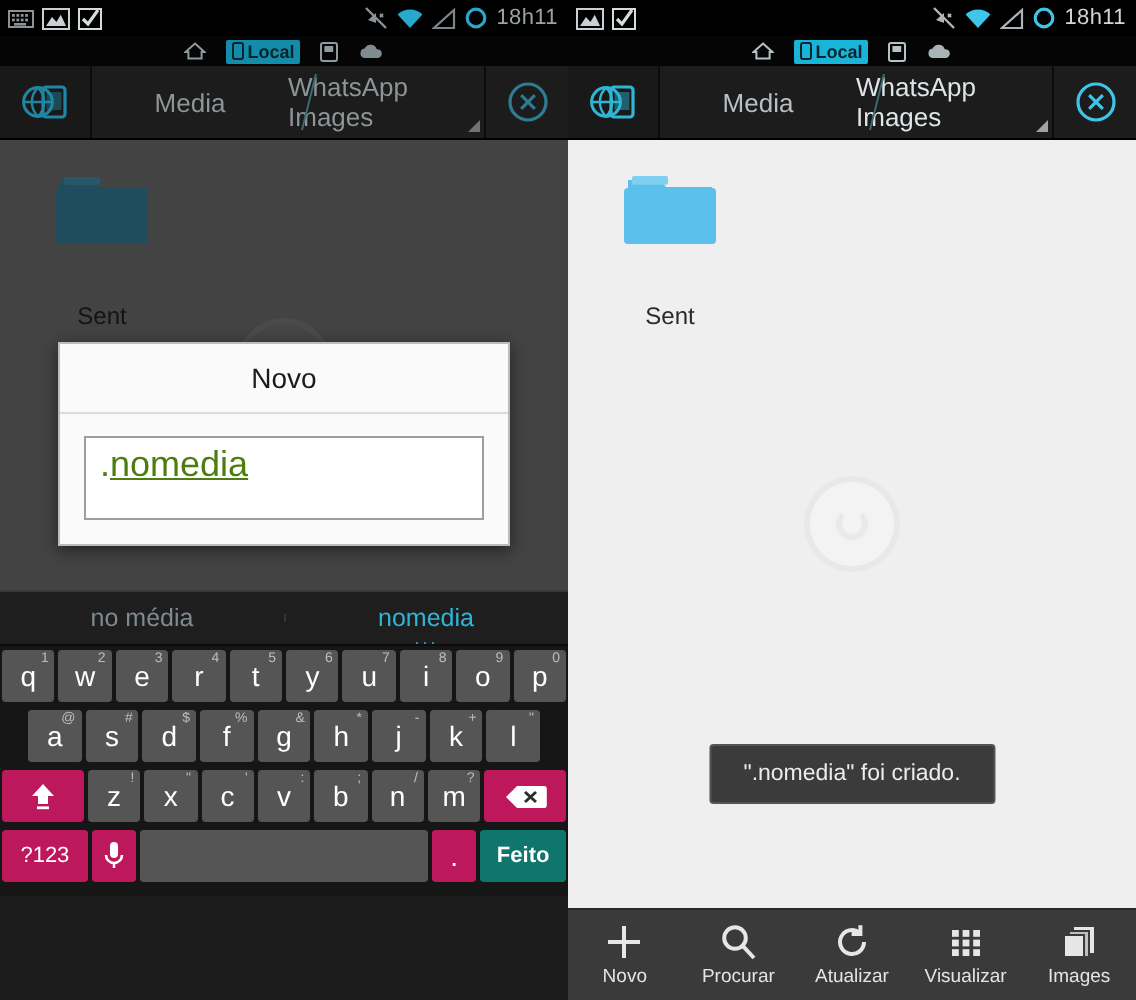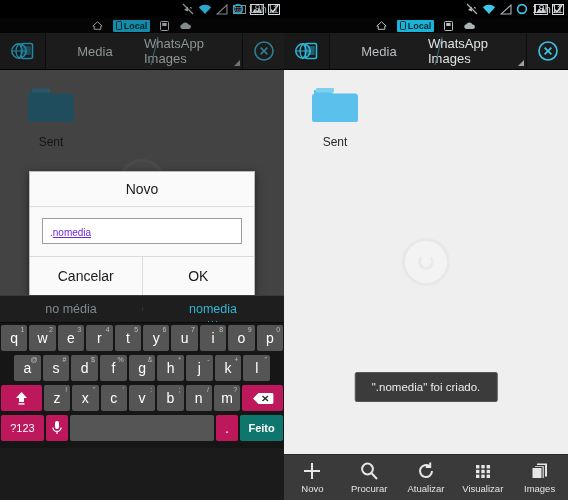--- a/index.html
+++ b/index.html
@@ -9,21 +9,21 @@
     font-family: "Liberation Sans", sans-serif;
     overflow: hidden;
   }
   .screens { display: flex; width: 568px; height: 500px; }
   .panel { width: 284px; height: 500px; position: relative; overflow: hidden; background: #1b1b1b; }
   .panel.left { filter: none; }
 
   
   .statusbar {
     height: 18px; background: #000; display: flex; align-items: center;
-    padding: 0 4px; position: relative; justify-content: flex-end;
+    padding: 0 4px; position: relative;
   }
   .sb-left { display: flex; align-items: center; gap: 4px; }
   .sb-right { position: absolute; right: 5px; top: 0; height: 18px;
               display: flex; align-items: center; gap: 4px; }
   .sb-time { font-size: 11px; color: #cfd6da; letter-spacing: .2px; }
   .panel.left .sb-time { color: #9aa2a6; }
   .ic { display: block; }
 
   
   .locbar {
@@ -86,40 +86,40 @@
     border-color: rgba(255,255,255,0.05); background: rgba(255,255,255,0.03);
   }
   .watermark .wm-inner {
     width: 16px; height: 16px; border-radius: 50%;
     border: 3px solid rgba(0,0,0,0.04); border-top-color: transparent;
   }
 
   .filegrid { padding: 12px 0 0 14px; display: flex; flex-wrap: wrap; }
   .file-item { width: 74px; text-align: center; }
   .folder-label {
-    font-size: 12px; color: #2a2a2a; margin-top: 5px; display: block;
+    font-size: 12px; color: #2a2a2a; margin-top: 20px; display: block;
   }
 
   
   .dim-overlay {
     position: absolute; inset: 0; background: rgba(0,0,0,0.30); z-index: 5;
   }
   .dialog {
     position: absolute; left: 29px; top: 101px; width: 226px;
     background: #fafafa; border: 1px solid #bcbcbc; z-index: 6;
     box-shadow: 0 2px 8px rgba(0,0,0,.5);
   }
   .dlg-title {
     text-align: center; font-size: 14px; color: #1b1b1b;
     padding: 9px 0 9px; border-bottom: 1px solid #dcdcdc;
   }
   .dlg-body { padding: 11px 12px 12px; }
   .dlg-input {
-    width: 100%; height: 26px; border: 1px solid #9d9d9d; background: #fff;
-    font-size: 10px; color: #6d28d9; padding: 0 7px; line-height: 27px;
+    width: 100%; height: 42px; border: 1px solid #9d9d9d; background: #fff;
+    font-size: 18px; color: #4d7c0f; padding: 0 7px; line-height: 27px;
     font-family: "Liberation Sans", sans-serif;
   }
   .dlg-input .composing { text-decoration: underline; }
   .dlg-actions { display: flex; border-top: 1px solid #dcdcdc; }
   .dlg-btn {
     flex: 1; text-align: center; font-size: 14px; color: #1b1b1b;
     padding: 11px 0 12px; background: #fafafa;
   }
   .dlg-btn + .dlg-btn { border-left: 1px solid #dcdcdc; }
 
@@ -307,24 +307,20 @@
           <span class="folder-label">Sent</span>
         </div>
       </div>
       <div class="dim-overlay"></div>
 
       <div class="dialog">
         <div class="dlg-title">Novo</div>
         <div class="dlg-body">
           <div class="dlg-input"><span>.</span><span class="composing">nomedia</span></div>
         </div>
-        <div class="dlg-actions">
-          <div class="dlg-btn">Cancelar</div>
-          <div class="dlg-btn">OK</div>
-        </div>
       </div>
     </div>
 
     <div class="kbd">
       <div class="suggestions">
         <div class="sugg">no média</div>
         <div class="sugg active">nomedia</div>
       </div>
 
       <div class="krow">

